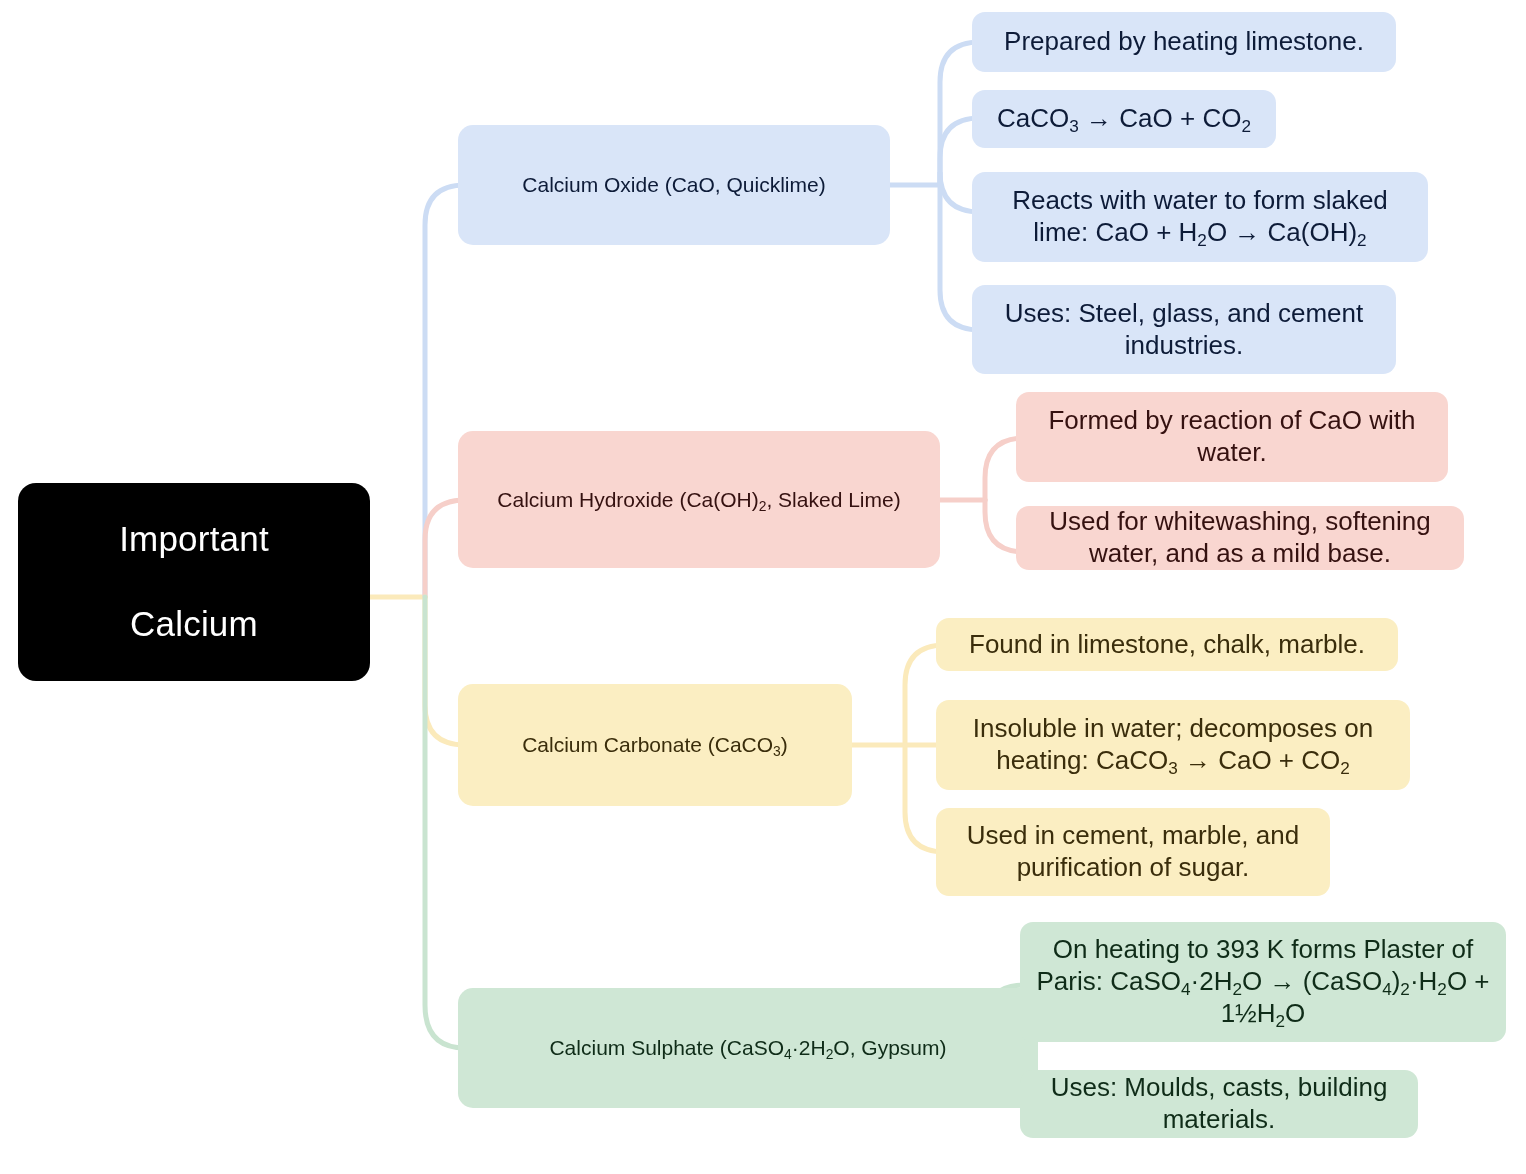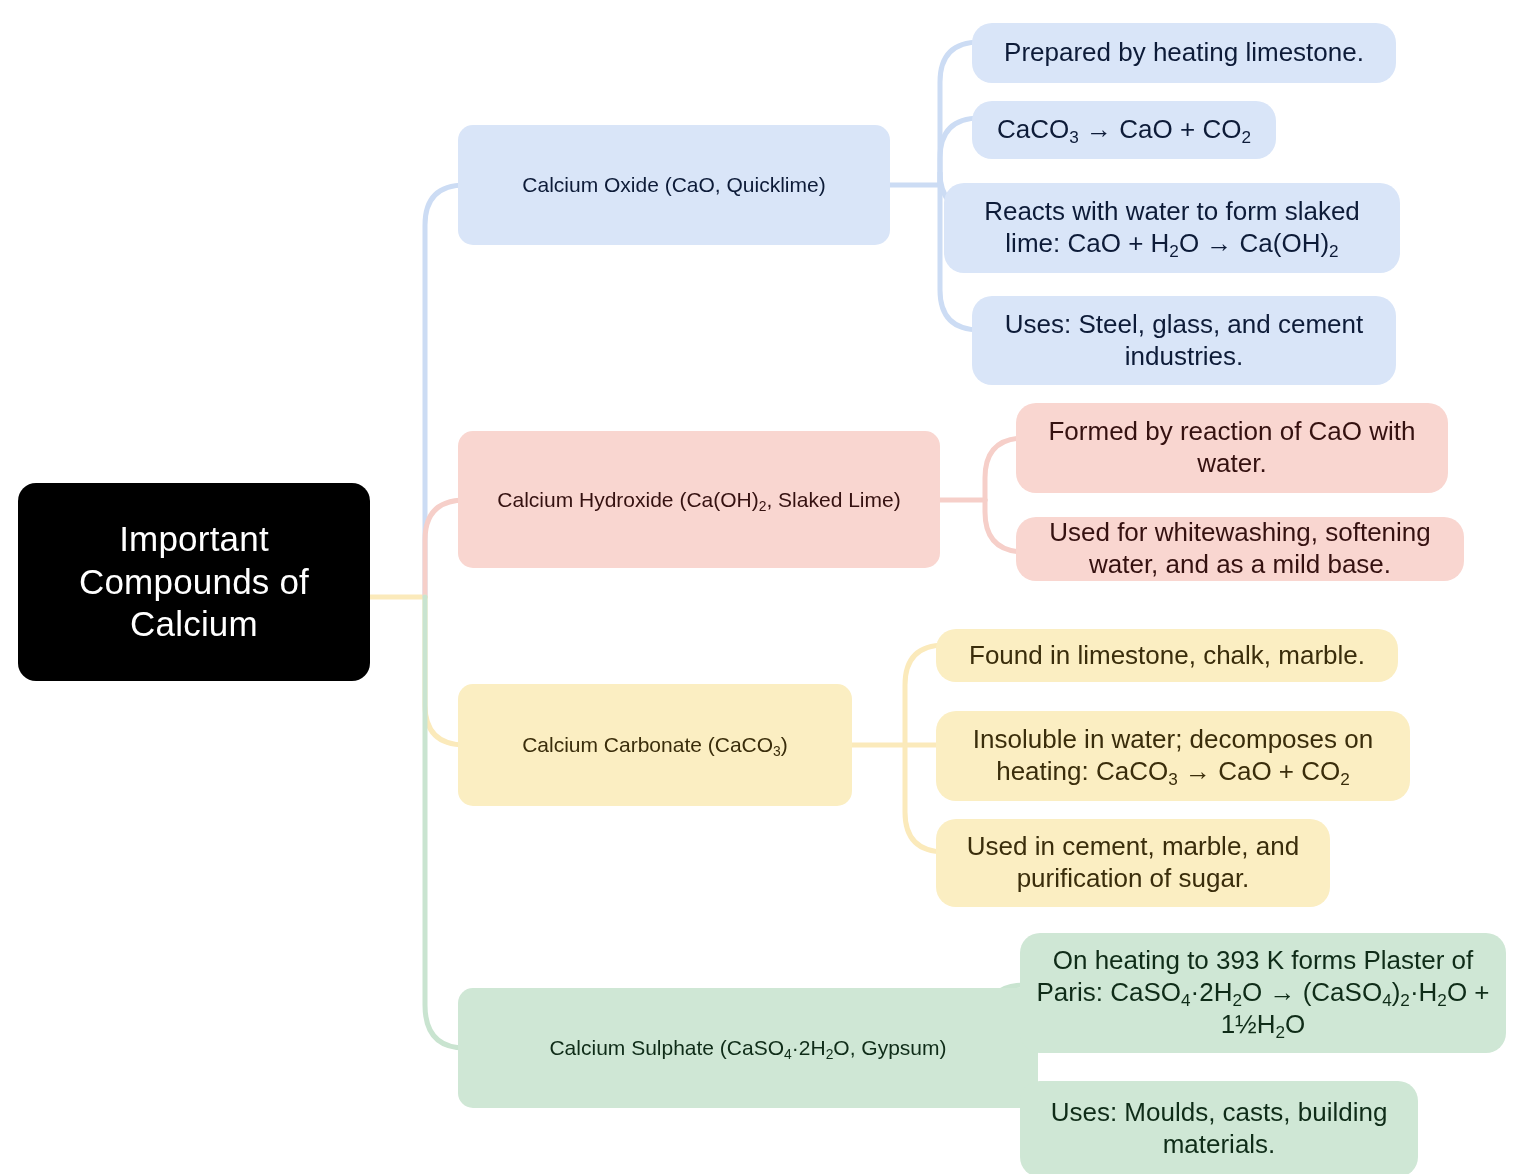--- a/index.html
+++ b/index.html
@@ -55,22 +55,21 @@
     letter-spacing: 0.2px;
   }
   
   .branch {
     font-size: 21px;
     border-radius: 15px;
   }
   
   .leaf {
     font-size: 26px;
-    border-radius: 20px;
-    margin-top: 11px;
+    border-radius: 13px;
   }
   .c-blue   { background: #d9e5f8; color: #0d1b38; }
   .c-pink   { background: #f9d6d0; color: #351110; }
   .c-yellow { background: #fbeec2; color: #3a2d0b; }
   .c-green  { background: #cfe7d5; color: #0f2c18; }
 </style>
 </head>
 <body>
 
 <div id="canvas">
@@ -103,36 +102,36 @@
     <path d="M905,745 L905,812 Q905,852 945,852 L950,852" fill="none" stroke="#fbeabb" stroke-width="5" stroke-linecap="round"></path>
 
     <path d="M938,1048 L985,1048" fill="none" stroke="#c9e4d0" stroke-width="5" stroke-linecap="round"></path>
     <path d="M985,1048 L985,1025 Q985,985 1025,985 L1030,985" fill="none" stroke="#c9e4d0" stroke-width="5" stroke-linecap="round"></path>
     <path d="M985,1048 L985,1062 Q985,1102 1025,1102 L1030,1102" fill="none" stroke="#c9e4d0" stroke-width="5" stroke-linecap="round"></path>
   </svg>
 
   <div class="node root" style="left:18px; top:483px; width:352px; height:198px; border-radius:18px;">
     <span class="txt">
       <span>Important</span><br>
-      <span>Compounds of</span><br>
+      <br>
       <span>Calcium</span>
     </span>
   </div>
 
   <div class="node branch c-blue" style="left:458px; top:125px; width:432px; height:120px;">
     <span class="txt">Calcium Oxide (CaO, Quicklime)</span>
   </div>
 
   <div class="node leaf c-blue" style="left:972px; top:12px; width:424px; height:60px;">
     <span class="txt">Prepared by heating limestone.</span>
   </div>
   <div class="node leaf c-blue" style="left:972px; top:90px; width:304px; height:58px;">
     <span class="txt">CaCO<sub>3</sub> → CaO + CO<sub>2</sub></span>
   </div>
-  <div class="node leaf c-blue" style="left:944px; top:172px; width:456px; height:90px;">
+  <div class="node leaf c-blue" style="left:972px; top:172px; width:456px; height:90px;">
     <span class="txt">Reacts with water to form slaked lime: CaO + H<sub>2</sub>O → Ca(OH)<sub>2</sub></span>
   </div>
   <div class="node leaf c-blue" style="left:972px; top:285px; width:424px; height:89px;">
     <span class="txt">Uses: Steel, glass, and cement industries.</span>
   </div>
 
   <div class="node branch c-pink" style="left:458px; top:431px; width:482px; height:137px;">
     <span class="txt">Calcium Hydroxide (Ca(OH)<sub>2</sub>, Slaked Lime)</span>
   </div>
 
@@ -157,17 +156,17 @@
     <span class="txt">Used in cement, marble, and purification of sugar.</span>
   </div>
 
   <div class="node branch c-green" style="left:458px; top:988px; width:580px; height:120px;">
     <span class="txt">Calcium Sulphate (CaSO<sub>4</sub>·2H<sub>2</sub>O, Gypsum)</span>
   </div>
 
   <div class="node leaf c-green" style="left:1020px; top:922px; width:486px; height:120px;">
     <span class="txt">On heating to 393 K forms Plaster of Paris: CaSO<sub>4</sub>·2H<sub>2</sub>O → (CaSO<sub>4</sub>)<sub>2</sub>·H<sub>2</sub>O + 1½H<sub>2</sub>O</span>
   </div>
-  <div class="node leaf c-green" style="left:1020px; top:1070px; width:398px; height:96px;">
+  <div class="node leaf c-green" style="left:1020px; top:1070px; width:398px; height:68px;">
     <span class="txt">Uses: Moulds, casts, building materials.</span>
   </div>
 
 </div>
 
 </body></html>

